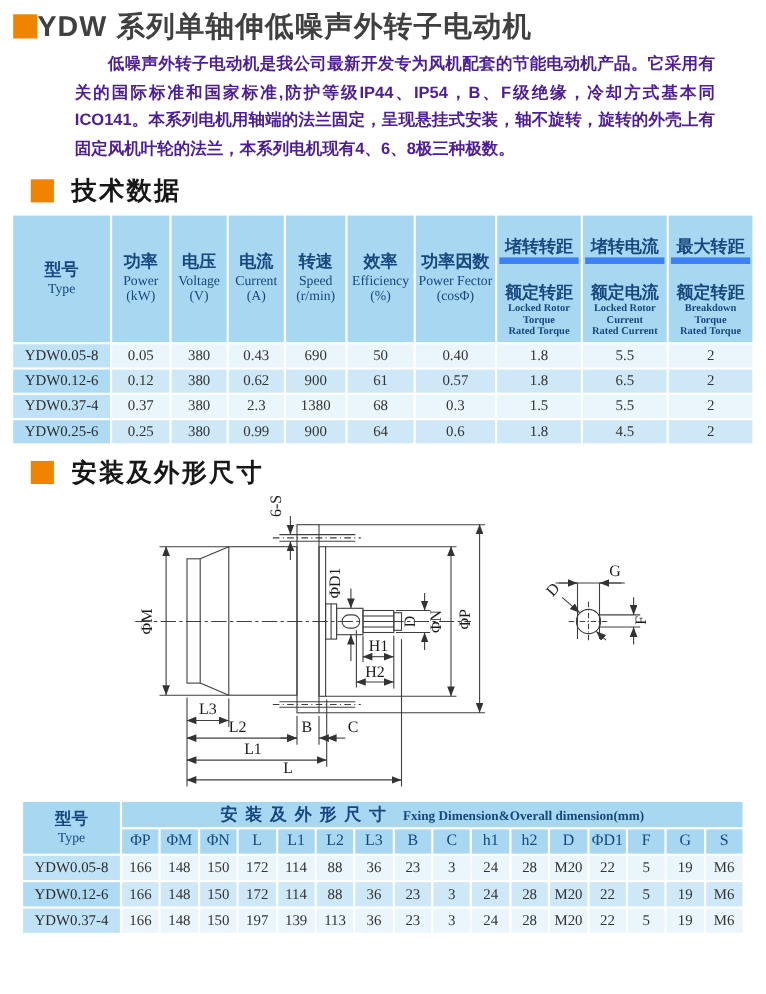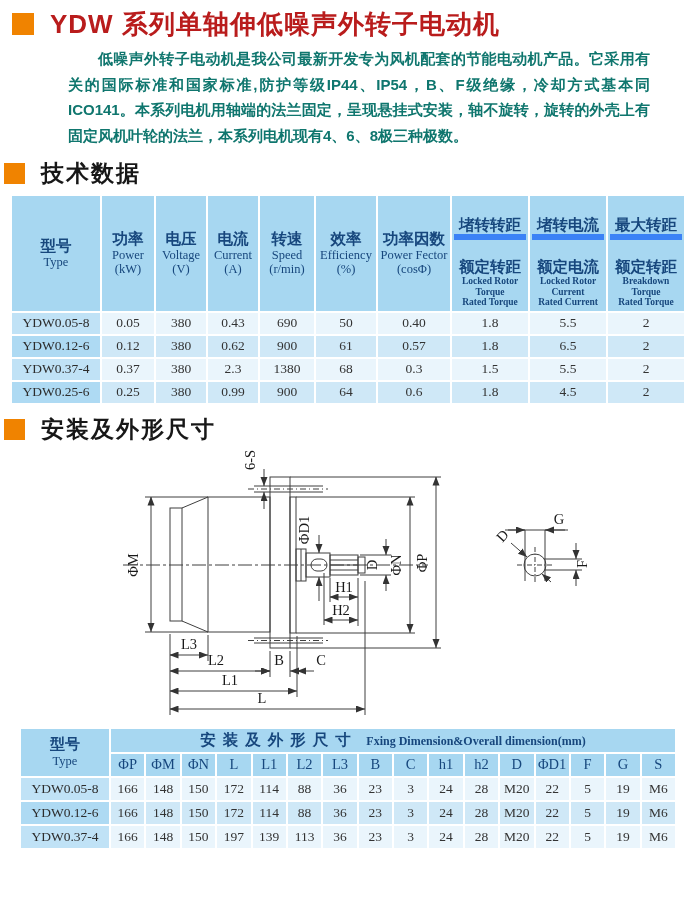--- a/index.html
+++ b/index.html
@@ -5,28 +5,28 @@
   * { box-sizing: border-box; margin: 0; padding: 0; }
   body {
     width: 696px; height: 904px; margin: 0; background: #ffffff;
     font-family: "Liberation Sans", sans-serif; color: #1a1a1a; overflow: hidden;
   }
   .page { width: 696px; height: 904px; padding-top: 8px; }
 
   
   .title-row { display: flex; align-items: center; padding-left: 12px; height: 32px; }
   .sq { width: 22px; height: 22px; background: #f08300; flex: 0 0 auto; }
-  .title-row h1 { font-size: 26px; font-weight: bold; margin-left: 16px; letter-spacing: 1px; color: #b91c1c; }
-  .sec-row { display: flex; align-items: center; padding-left: 4px; height: 30px; margin-top: 10px; }
+  .title-row h1 { font-size: 26px; font-weight: bold; letter-spacing: 1px; color: #404040; }
+  .sec-row { display: flex; align-items: center; padding-left: 28px; height: 30px; margin-top: 10px; }
   .sec-row .sq { width: 21px; height: 21px; }
   .sec-row h2 { font-size: 23px; font-weight: bold; margin-left: 16px; letter-spacing: 2px; color: #171717; }
 
   
   .intro { margin: 6px 46px 0 68px; font-size: 15px; line-height: 25.5px;
-           text-align: justify; font-weight: 600; color: #0f766e; }
+           text-align: justify; font-weight: 600; color: #4c1d95; }
   .intro p { text-indent: 2em; }
 
   
   table { border-collapse: separate; border-spacing: 2px; margin: 6px auto 0 auto; table-layout: fixed; }
   th, td { text-align: center; vertical-align: middle; overflow: hidden; }
   th { background: #a7d7f1; color: #17477d; }
   td { font-family: "Liberation Serif", serif; font-size: 13.5px; color: #333; }
 
   
   .tech { width: 658px; }

